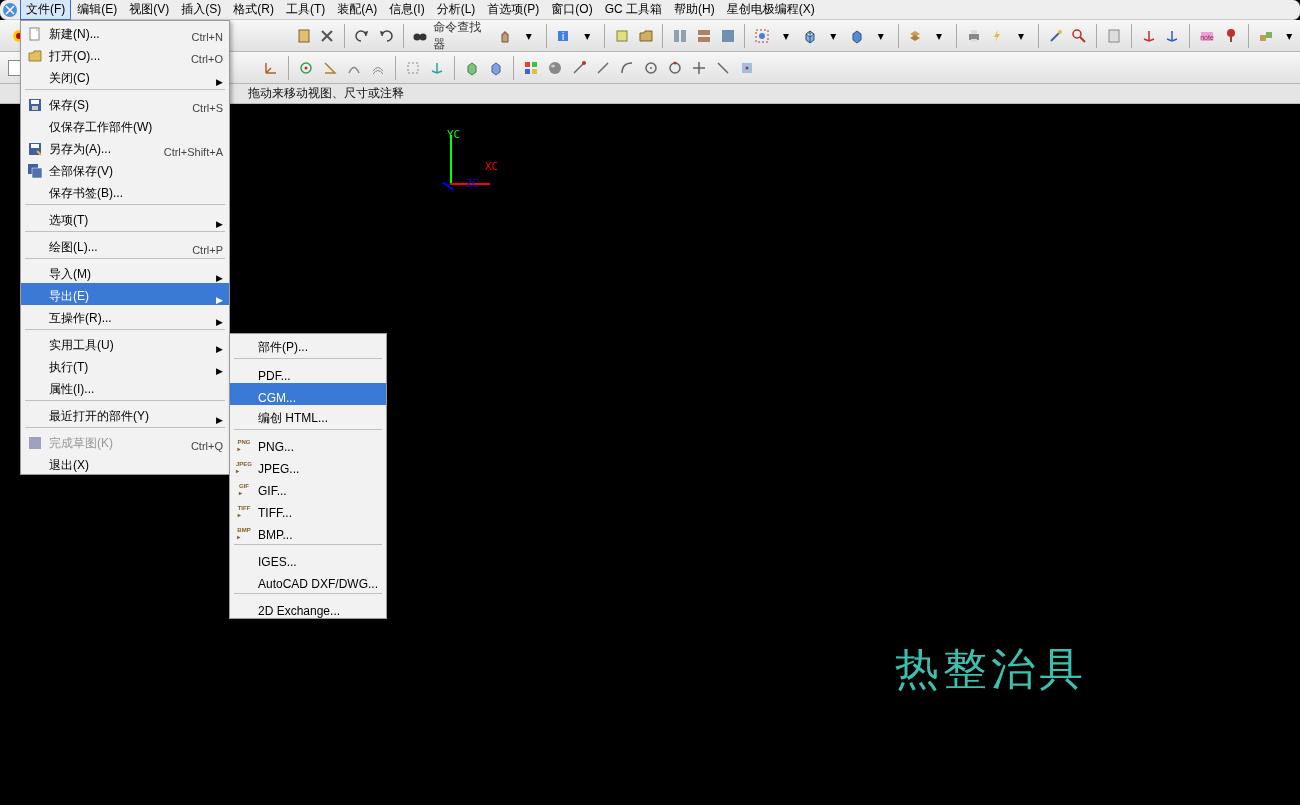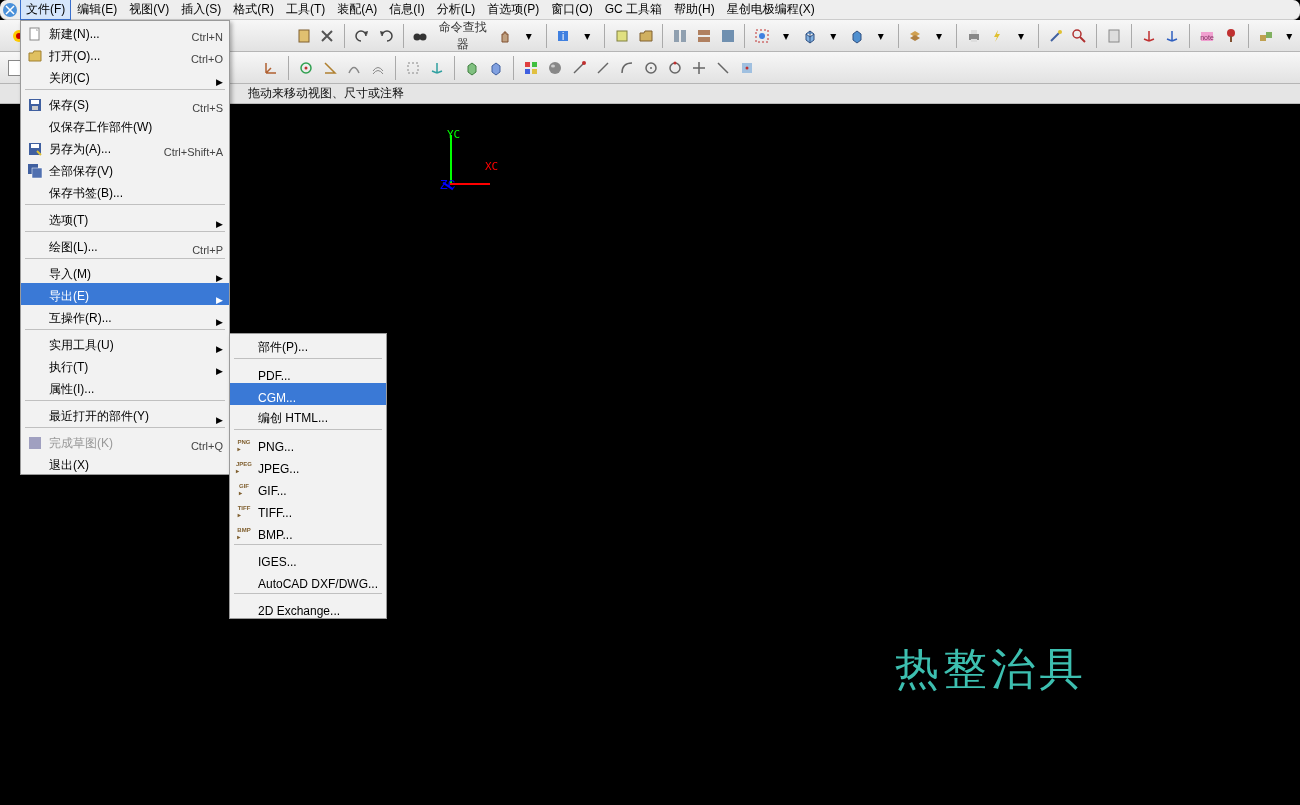--- a/index.html
+++ b/index.html
@@ -33,21 +33,20 @@
   padding: 1px 5px;
 }
 .toolbar {
   background: linear-gradient(#f7f7f7, #e2e2e2);
   border-bottom: 1px solid #b5b5b5;
   height: 32px;
   display: flex;
   align-items: center;
   padding-left: 8px;
   gap: 2px;
-  text-align: center;
 }
 .toolbar .tb-icon {
   width: 22px;
   height: 22px;
   display: inline-flex;
   align-items: center;
   justify-content: center;
   border: 1px solid transparent;
 }
 .toolbar .tb-sep {
@@ -73,21 +72,21 @@
 .viewport {
   position: absolute;
   top: 104px;
   left: 0;
   right: 0;
   bottom: 0;
   background: #000;
 }
 .coord-yc { position: absolute; top: 128px; left: 447px; color: #0f0; font-size: 11px; font-family: monospace; }
 .coord-xc { position: absolute; top: 160px; left: 485px; color: #f00; font-size: 11px; font-family: monospace; }
-.coord-zc { position: absolute; top: 178px; left: 440px; color: #00f; font-size: 13px; font-family: Liberation Mono, monospace; }
+.coord-zc { position: absolute; top: 178px; left: 466px; color: #00f; font-size: 10px; font-family: Liberation Sans, sans-serif; }
 .coord-axis {
   position: absolute;
   top: 135px;
   left: 450px;
 }
 .coord-axis .y-axis { width: 2px; height: 50px; background: #0f0; position: absolute; left: 0; top: 0; }
 .coord-axis .x-axis { width: 40px; height: 2px; background: #f00; position: absolute; left: 0; top: 48px; }
 .coord-axis .z-axis { width: 12px; height: 2px; background: #00f; position: absolute; left: -8px; top: 50px; transform: rotate(35deg);}
 .viewport-text {
   position: absolute;

